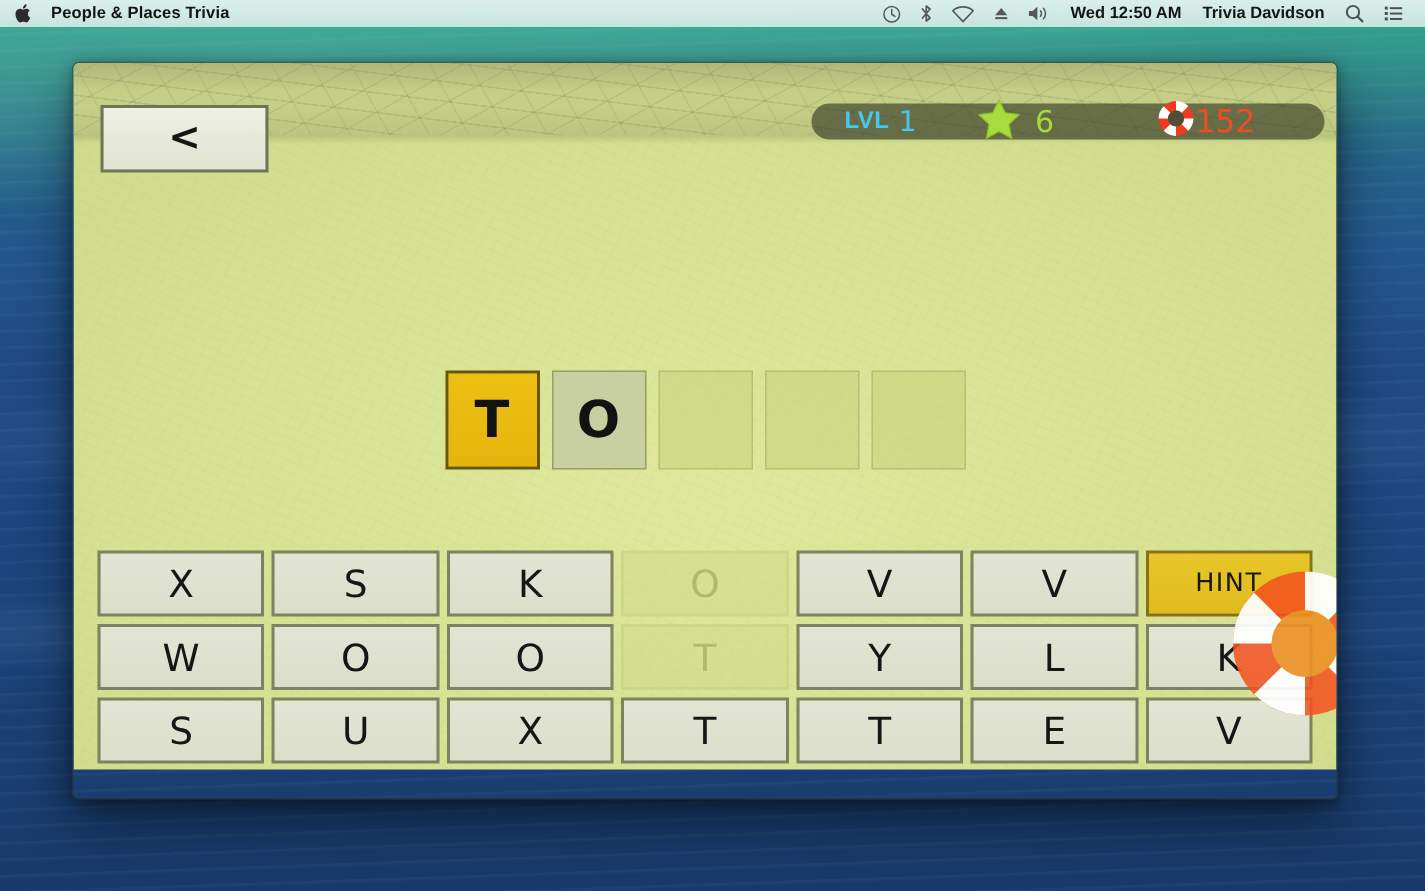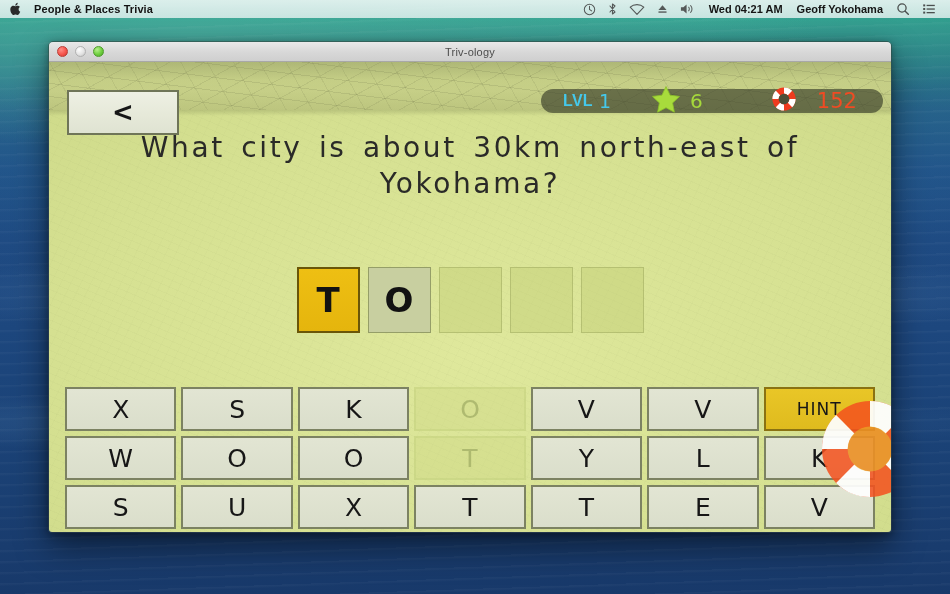--- a/index.html
+++ b/index.html
@@ -185,21 +185,21 @@
     font-size: 19px; color: #45c8ea; margin-left: 6px;
   }
   .hud-gap-a { width: 40px; }
   .hud-gap-b { width: 68px; }
   #hud-star-value {
     font-family: "DejaVu Sans", sans-serif;
     font-size: 20px; color: #a6d93b; margin-left: 9px;
   }
   #hud-life-value {
     font-family: "DejaVu Sans", sans-serif;
-    font-size: 21px; color: #f04b23; margin-left: 20px;
+    font-size: 21px; color: #f04b23; margin-left: 0;
   }
 
   
   #question {
     position: absolute; left: 42px; right: 42px; top: 68px;
     text-align: center;
     font-family: "DejaVu Sans", sans-serif;
     font-size: 28px;
     letter-spacing: 2.6px;
     word-spacing: 5px;
@@ -316,22 +316,22 @@
           <path d="M6 3l4.4 5.2H1.6z" fill="#3a3a3a"></path>
           <rect x="1.6" y="9.6" width="8.8" height="1.5" fill="#3a3a3a"></rect>
         </svg>
     </div>
     <div class="mb-icon">
       <svg width="16" height="14" viewBox="0 0 17 14">
           <path d="M1 5.2h2.6L7 2.3v9.4L3.6 8.8H1z" fill="#3a3a3a"></path>
           <path d="M9.2 5.1c.9.8.9 3 0 3.8M11.3 3.3c1.9 1.7 1.9 5.7 0 7.4" fill="none" stroke="#3a3a3a" stroke-width="1.1" stroke-linecap="round"></path>
         </svg>
     </div>
-    <div class="mb-text">Wed 04:21 AM</div>
-    <div class="mb-text">Geoff Yokohama</div>
+    <div class="mb-text">Wed 12:50 AM</div>
+    <div class="mb-text">Trivia Davidson</div>
     <div class="mb-icon">
       <svg width="14" height="14" viewBox="0 0 14 14">
           <circle cx="6" cy="6" r="4.1" fill="none" stroke="#2e2e2e" stroke-width="1.3"></circle>
           <path d="M9.2 9.2l3.1 3.1" stroke="#2e2e2e" stroke-width="1.4" stroke-linecap="round"></path>
         </svg>
     </div>
     <div class="mb-icon">
       <svg width="14" height="14" viewBox="0 0 14 14">
         <rect x="1.2" y="2.4" width="2" height="2" fill="#2e2e2e"></rect>
           <rect x="4.6" y="2.8" width="8.2" height="1.3" fill="#2e2e2e"></rect>
@@ -339,28 +339,20 @@
           <rect x="4.6" y="6.4" width="8.2" height="1.3" fill="#2e2e2e"></rect>
         <rect x="1.2" y="9.6" width="2" height="2" fill="#2e2e2e"></rect>
           <rect x="4.6" y="10" width="8.2" height="1.3" fill="#2e2e2e"></rect>
       </svg>
     </div>
     <div class="mb-right-pad"></div>
   </div>
 
   <div id="window">
 
-    <div id="titlebar" class="nosel">
-      <div class="lights">
-        <div class="light red"></div>
-        <div class="light yellow"></div>
-        <div class="light green"></div>
-      </div>
-      <div id="win-title">Triv-ology</div>
-    </div>
 
     <div id="game" class="nosel">
       <div id="game-texture"></div>
 
       <div id="header"></div>
       <div id="header-shadow"></div>
 
       <div id="back-btn">
         <span class="chev">&lt;</span>
       </div>
@@ -388,21 +380,20 @@
               <path d="M24.6 13a11.6 11.6 0 0 1-3.4 8.2l-4.4-4.4A5.4 5.4 0 0 0 18.4 13z" fill="#ffffff"></path>
               <path d="M13 24.6a11.6 11.6 0 0 1-8.2-3.4l4.4-4.4A5.4 5.4 0 0 0 13 18.4z" fill="#ffffff"></path>
               <path d="M1.4 13a11.6 11.6 0 0 1 3.4-8.2l4.4 4.4A5.4 5.4 0 0 0 7.6 13z" fill="#ffffff"></path>
               <circle cx="13" cy="13" r="5.3" fill="#4c5038"></circle>
             </svg>
           </span>
           <span id="hud-life-value">152</span>
         </div>
       </div>
 
-      <div id="question">What city is about 30km north-east of Yokohama?</div>
 
       <div id="answer-row">
           <div class="slot active">T</div>
           <div class="slot filled">O</div>
           <div class="slot empty"></div>
           <div class="slot empty"></div>
           <div class="slot empty"></div>
         </div>
 
       <div id="keyboard">

